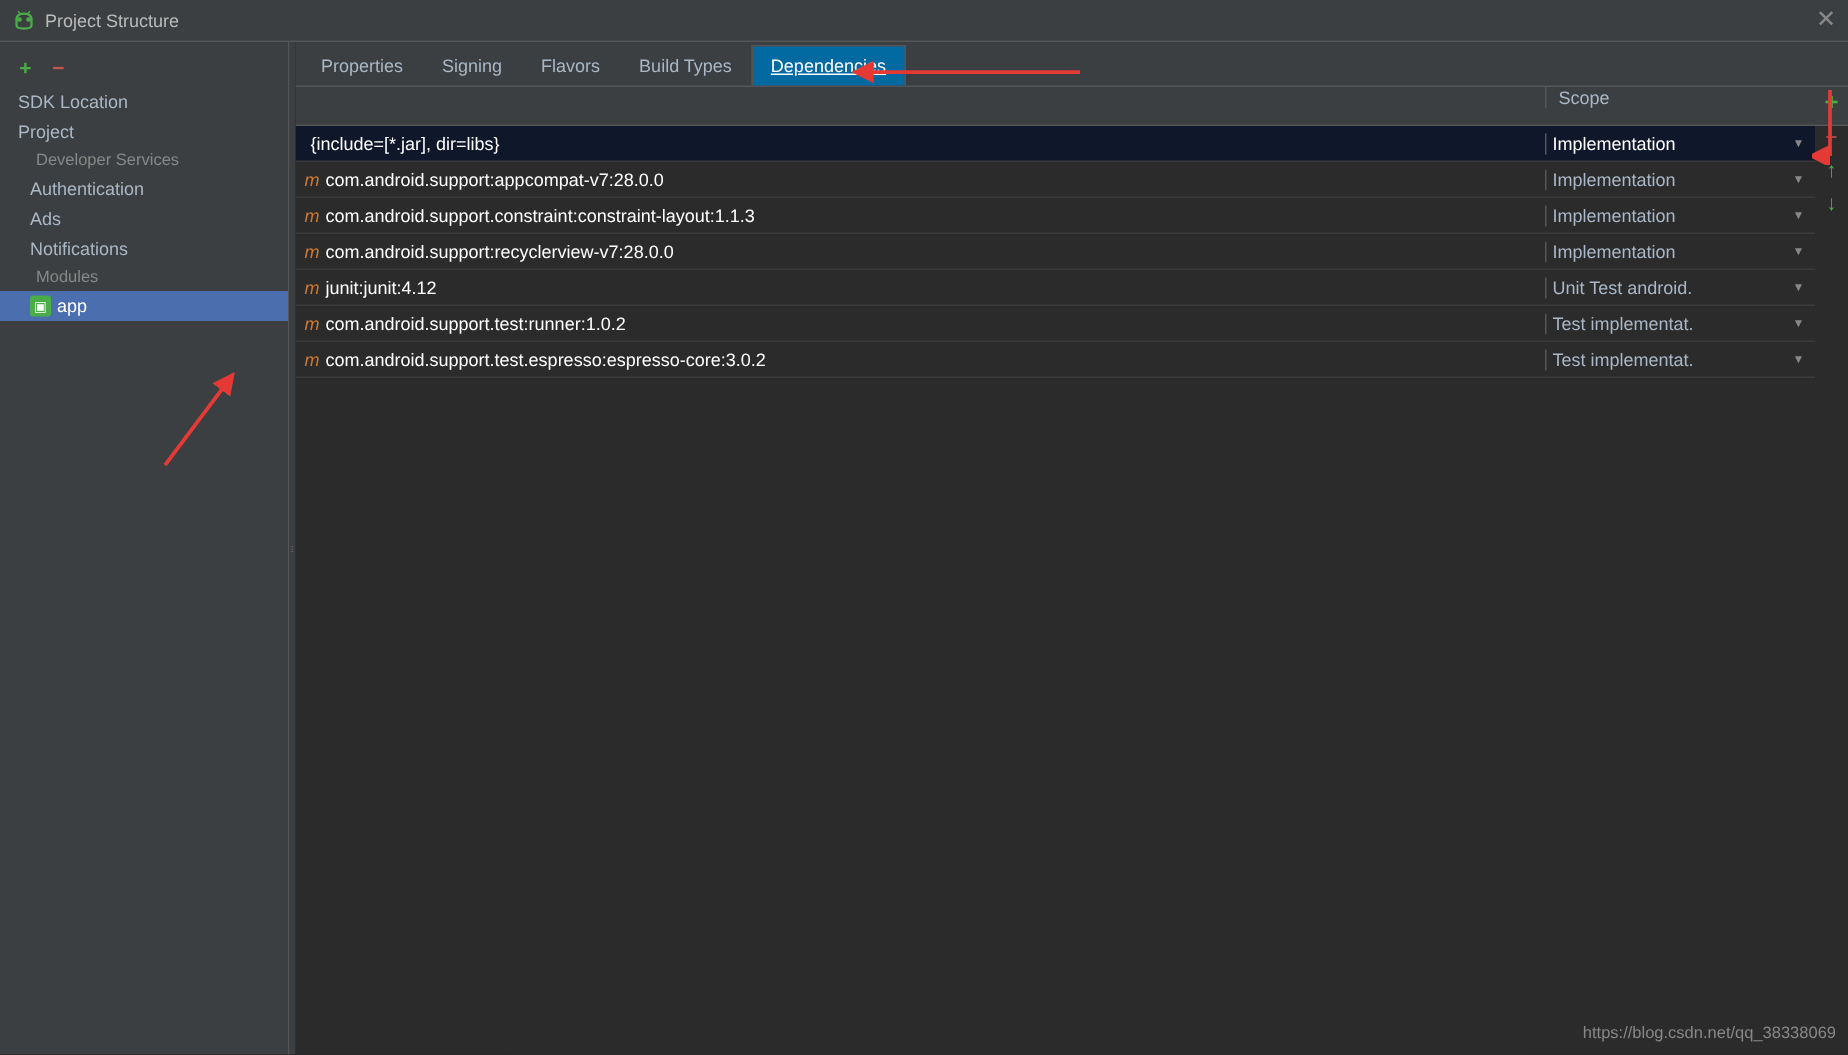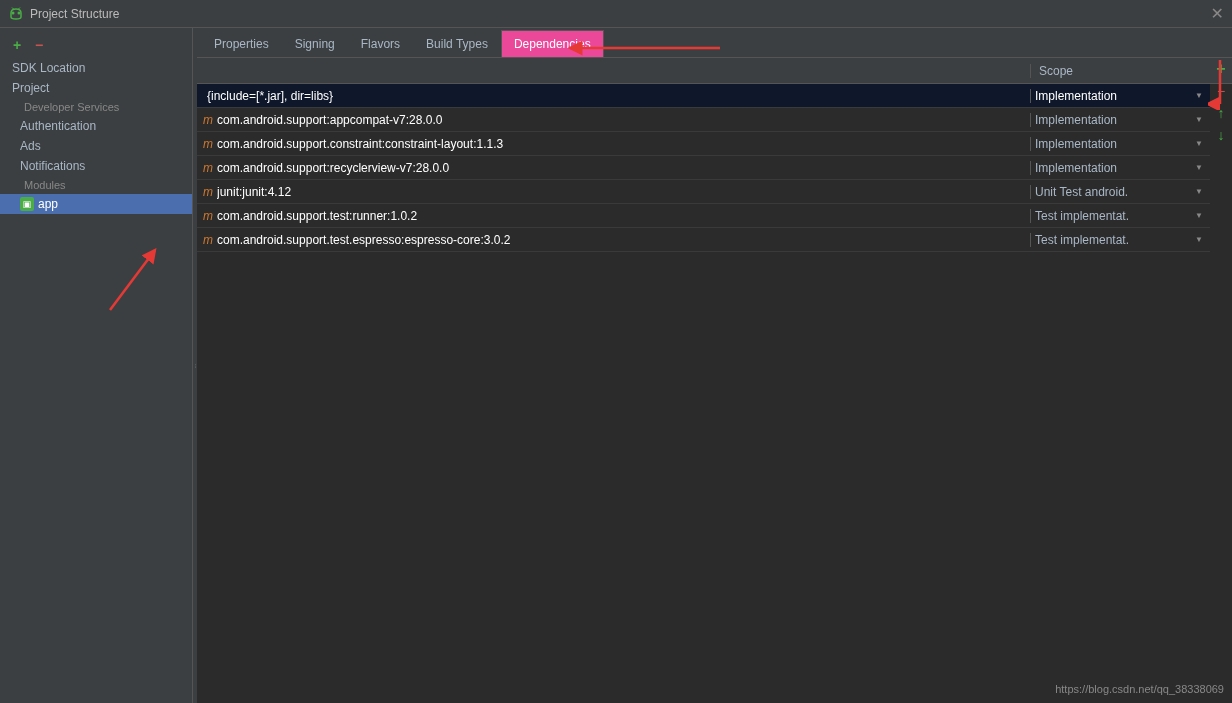--- a/index.html
+++ b/index.html
@@ -130,41 +130,42 @@
       padding: 6px 12px;
       cursor: pointer;
       color: #a9b7c6;
       font-size: 12px;
       border: 1px solid transparent;
       border-bottom: none;
       margin-bottom: -1px;
       white-space: nowrap;
     }
     .tab.active {
-      background: #ec4899;
+      background: #0369a1;
       color: #ffffff;
       border-color: #555;
       border-bottom-color: #2b2b2b;
+      text-decoration: underline;
     }
 
     
     .deps-container {
       flex: 1;
       display: flex;
       flex-direction: column;
       overflow: hidden;
       position: relative;
     }
 
     .deps-header {
       display: flex;
       background: #3c3f41;
       border-bottom: 1px solid #555;
       height: 26px;
-      align-items: center;
+      align-items: flex-start;
     }
     .deps-header-left {
       flex: 1;
     }
     .deps-header-right {
       width: 180px;
       padding: 0 8px;
       color: #a9b7c6;
       font-size: 12px;
       border-left: 1px solid #555;

